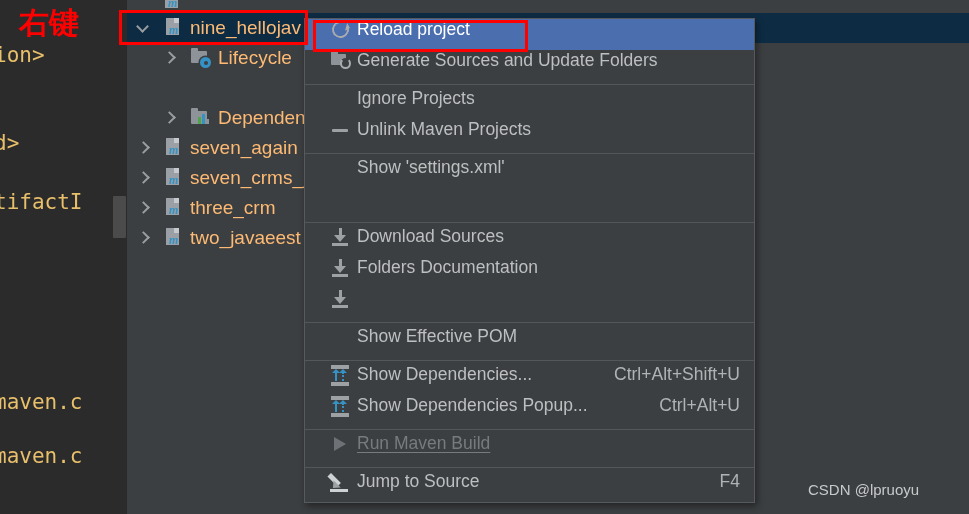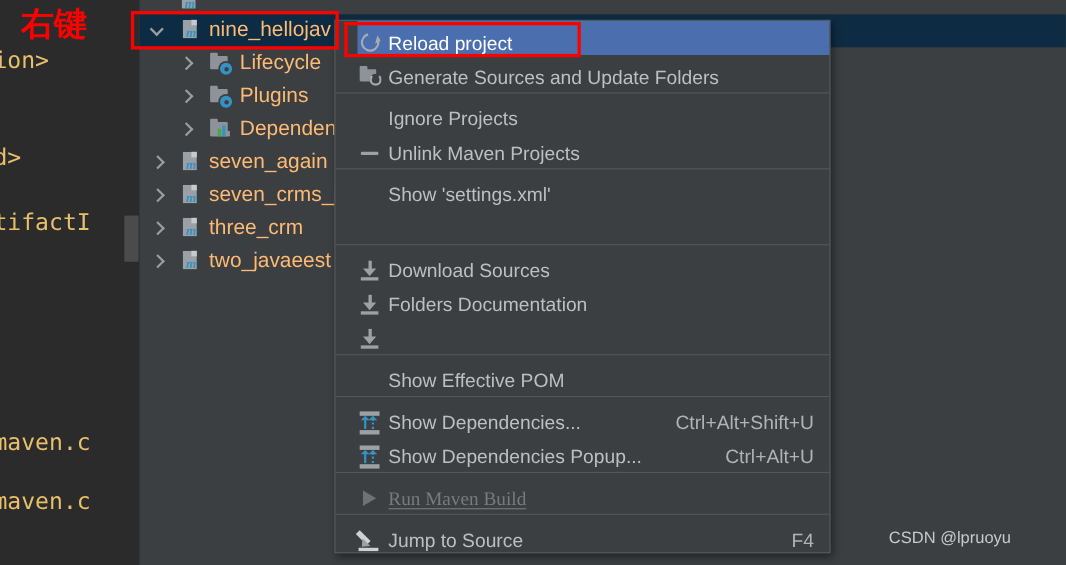--- a/index.html
+++ b/index.html
@@ -190,33 +190,32 @@
     width: 451px;
     background: #3c3f41;
     border: 1px solid #565a5c;
     box-shadow: 2px 3px 7px rgba(0,0,0,0.45);
     box-sizing: border-box;
   }
   .menu-item {
     position: relative;
     height: 31px;
     display: flex;
-    align-items: flex-end;
+    align-items: flex-start;
     color: #bdbfc1;
     font-size: 17.5px;
     white-space: nowrap;
-    padding-left: 0;
+    padding-left: 24px;
     box-sizing: border-box;
-    margin-left: 20px;
   }
   .menu-item.highlighted {
     background: #4b6eaf;
     color: #ffffff;
   }
-  .menu-item.disabled { color: #777b7e; font-family: Liberation Serif, serif; }
+  .menu-item.disabled { color: #777b7e; }
   .mi-icon {
     width: 28px;
     flex: none;
     height: 22px;
     position: relative;
   }
   .mi-label { flex: 1; }
   .mi-accel {
     margin-left: 20px;
     padding-right: 14px;
@@ -421,31 +420,20 @@
       <span class="arrow"></span>
       <span style="width:14px;flex:none"></span>
       <span class="icon-folder">
         <span class="ftab"></span>
           <span class="fbody"></span>
           <span class="gear"></span>
       </span>
       <span class="tree-label">Lifecycle</span>
     </div>
 
-    <div class="tree-row" style="top:73px">
-      <span style="width:36px;flex:none"></span>
-      <span class="arrow"></span>
-      <span style="width:14px;flex:none"></span>
-      <span class="icon-folder">
-        <span class="ftab"></span>
-          <span class="fbody"></span>
-          <span class="gear"></span>
-      </span>
-      <span class="tree-label">Plugins</span>
-    </div>
 
     <div class="tree-row" style="top:103px">
       <span style="width:36px;flex:none"></span>
       <span class="arrow"></span>
       <span style="width:14px;flex:none"></span>
       <span class="icon-deps">
         <span class="ftab"></span>
           <span class="fbody"></span>
         <span class="b1"></span>
           <span class="b2"></span>

